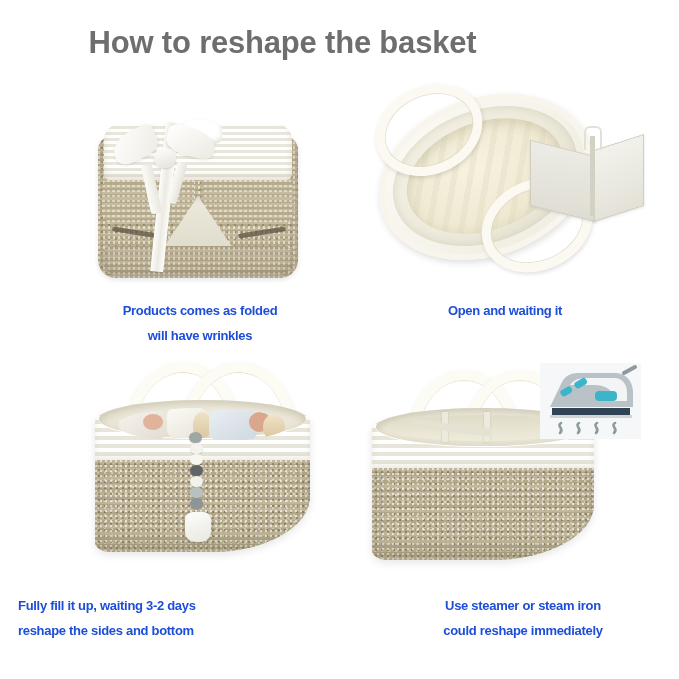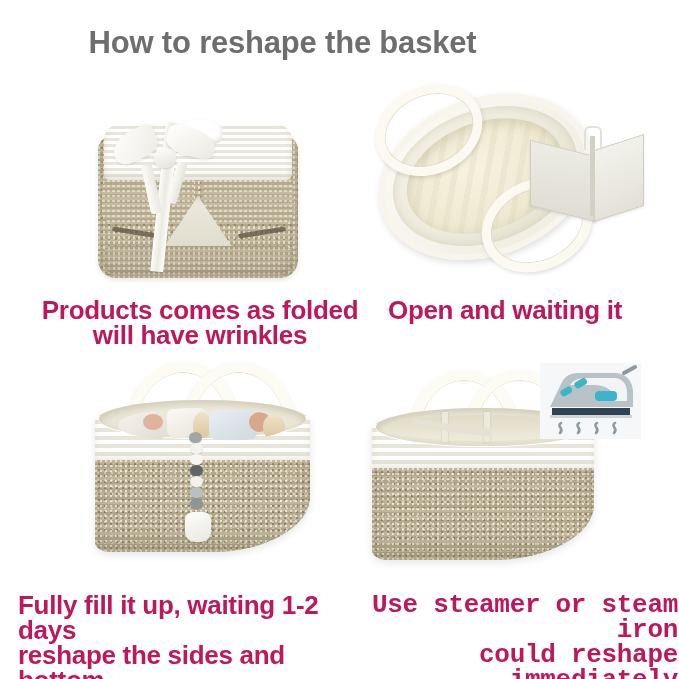--- a/index.html
+++ b/index.html
@@ -21,23 +21,23 @@
     letter-spacing:-0.2px;
     font-family:"Liberation Sans", sans-serif;
   }
 
   
   .cell{position:absolute;}
 
   .caption{
     position:absolute;
     text-align:center;
-    font-size:26px;
+    font-size:13px;
     font-weight:bold;
-    color:#be185d;
+    color:#1d4ed8;
     line-height:25px;
     letter-spacing:-0.3px;
     white-space:pre-line;
   }
 
   
   .folded{position:absolute;left:98px;top:118px;width:200px;height:160px;}
   .fold-body{
     position:absolute;left:0;top:18px;width:200px;height:142px;
     border-radius:14px 14px 18px 18px;
@@ -322,21 +322,21 @@
         <div class="bead" style="left:4px;top:0px;background:#9fa6a6;"></div>
         <div class="bead" style="left:5px;top:11px;background:#f4f3ee;"></div>
         <div class="bead" style="left:5px;top:22px;background:#f7f6f1;"></div>
         <div class="bead" style="left:5px;top:33px;background:#5f6566;"></div>
         <div class="bead" style="left:5px;top:44px;background:#f2f1ec;"></div>
         <div class="bead" style="left:5px;top:55px;background:#b9c0c1;"></div>
         <div class="bead" style="left:5px;top:66px;background:#8d9597;"></div>
         <div class="charm-face" style="left:0px;top:80px;"></div>
       </div>
     </div>
-    <div class="caption" style="left:18px;top:593px;width:350px;text-align:left;">Fully fill it up, waiting 1-2 days
+    <div class="caption" style="left:18px;top:593px;width:350px;text-align:left;">Fully fill it up, waiting 3-2 days
 reshape the sides and bottom</div>
   </div>
 
   <div class="cell">
     <div class="basket" style="left:372px;top:368px;width:222px;height:200px;">
       <div class="bk-handle" style="left:36px;top:2px;width:92px;height:58px;"></div>
       <div class="bk-handle" style="left:92px;top:2px;width:92px;height:58px;"></div>
       <div class="bk-body">
         <div class="bk-white"></div>
         <div class="bk-beige"></div>
@@ -360,17 +360,17 @@
         <rect x="10" y="52" width="82" height="3" fill="#cfd6d9"></rect>
         <g stroke="#8e9a9e" stroke-width="2.6" fill="none" stroke-linecap="round">
           <path d="M21 60 C16 63 25 66 20 70"></path>
           <path d="M39 60 C34 63 43 66 38 70"></path>
           <path d="M57 60 C52 63 61 66 56 70"></path>
           <path d="M75 60 C70 63 79 66 74 70"></path>
         </g>
       </svg>
     </div>
 
-    <div class="caption" style="left:368px;top:593px;width:310px;text-align:right;font-family:Liberation Mono, monospace;">Use steamer or steam iron
+    <div class="caption" style="left:368px;top:593px;width:310px;text-align:center;">Use steamer or steam iron
 could reshape immediately</div>
   </div>
 
 </div>
 
 </body></html>

